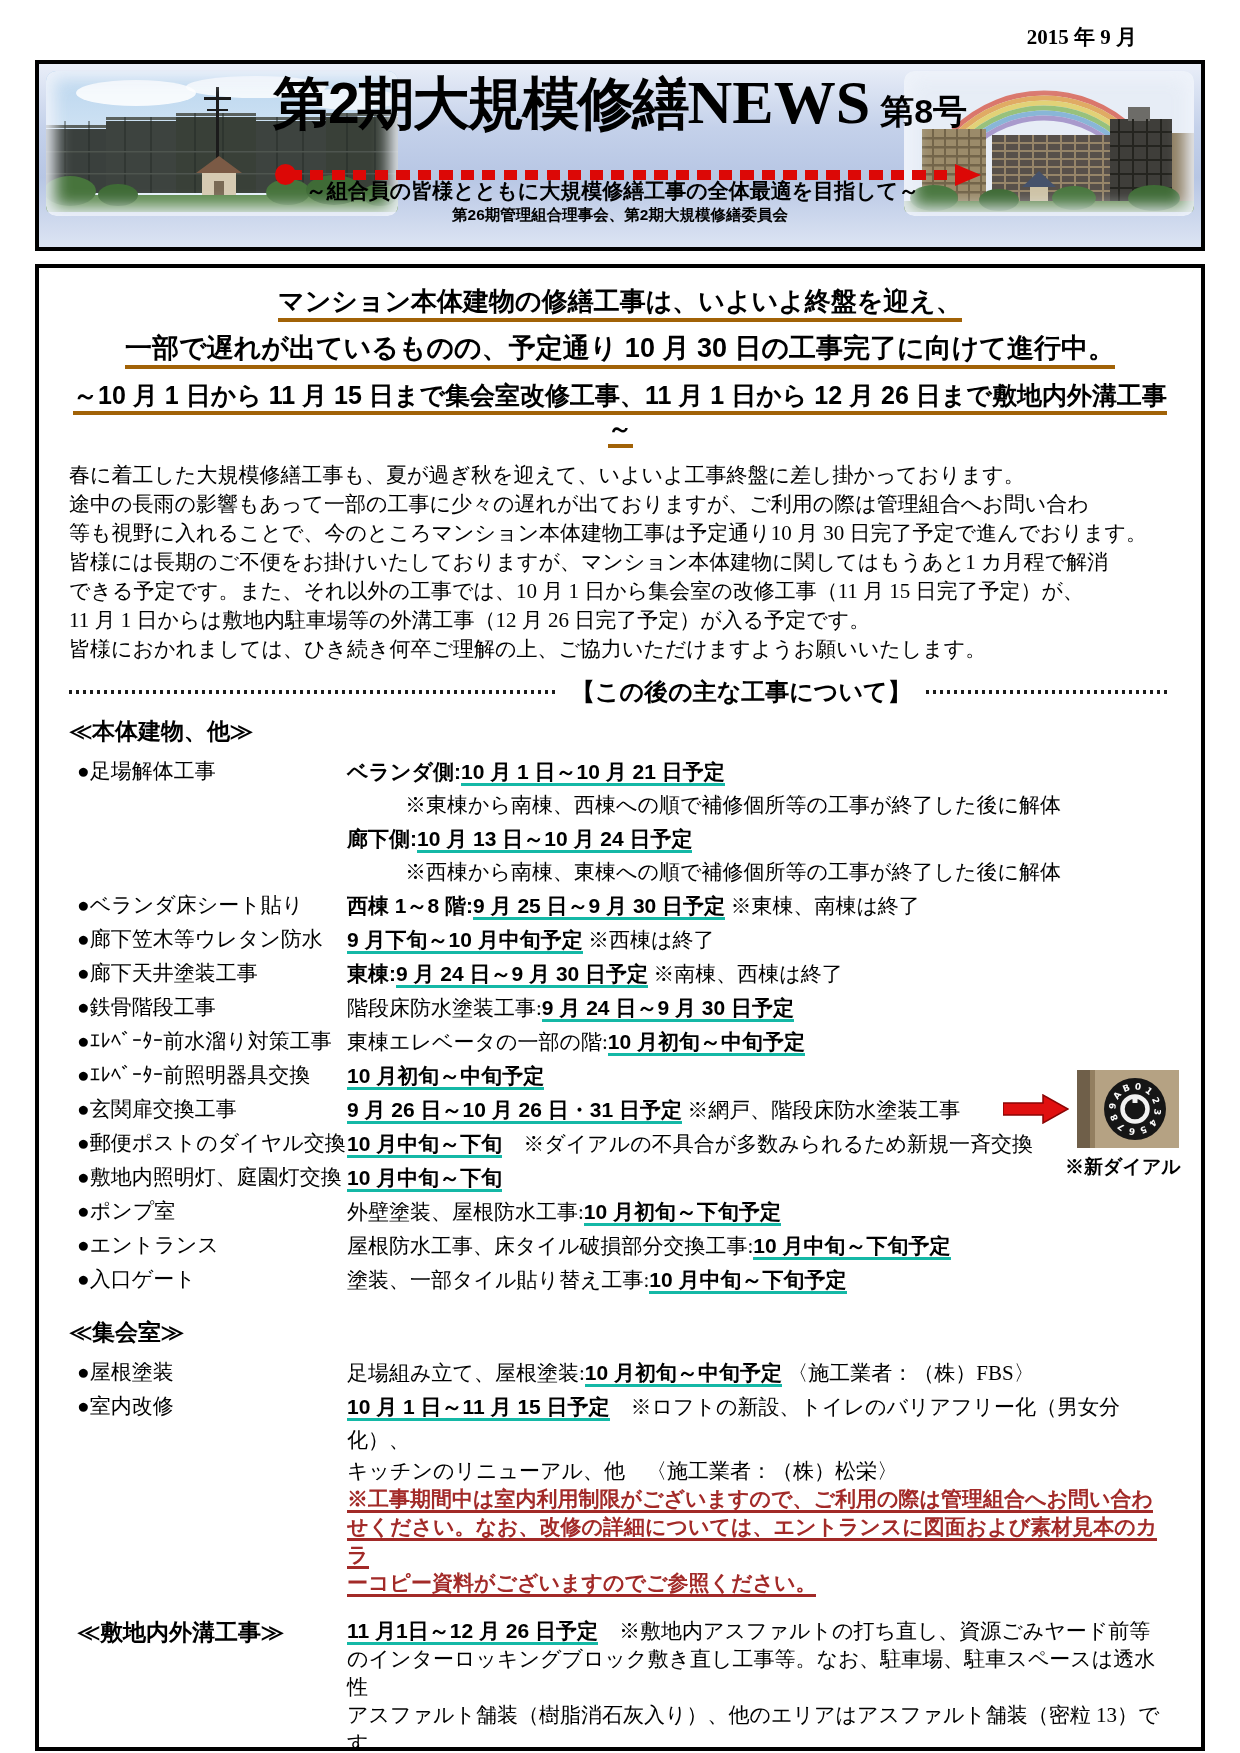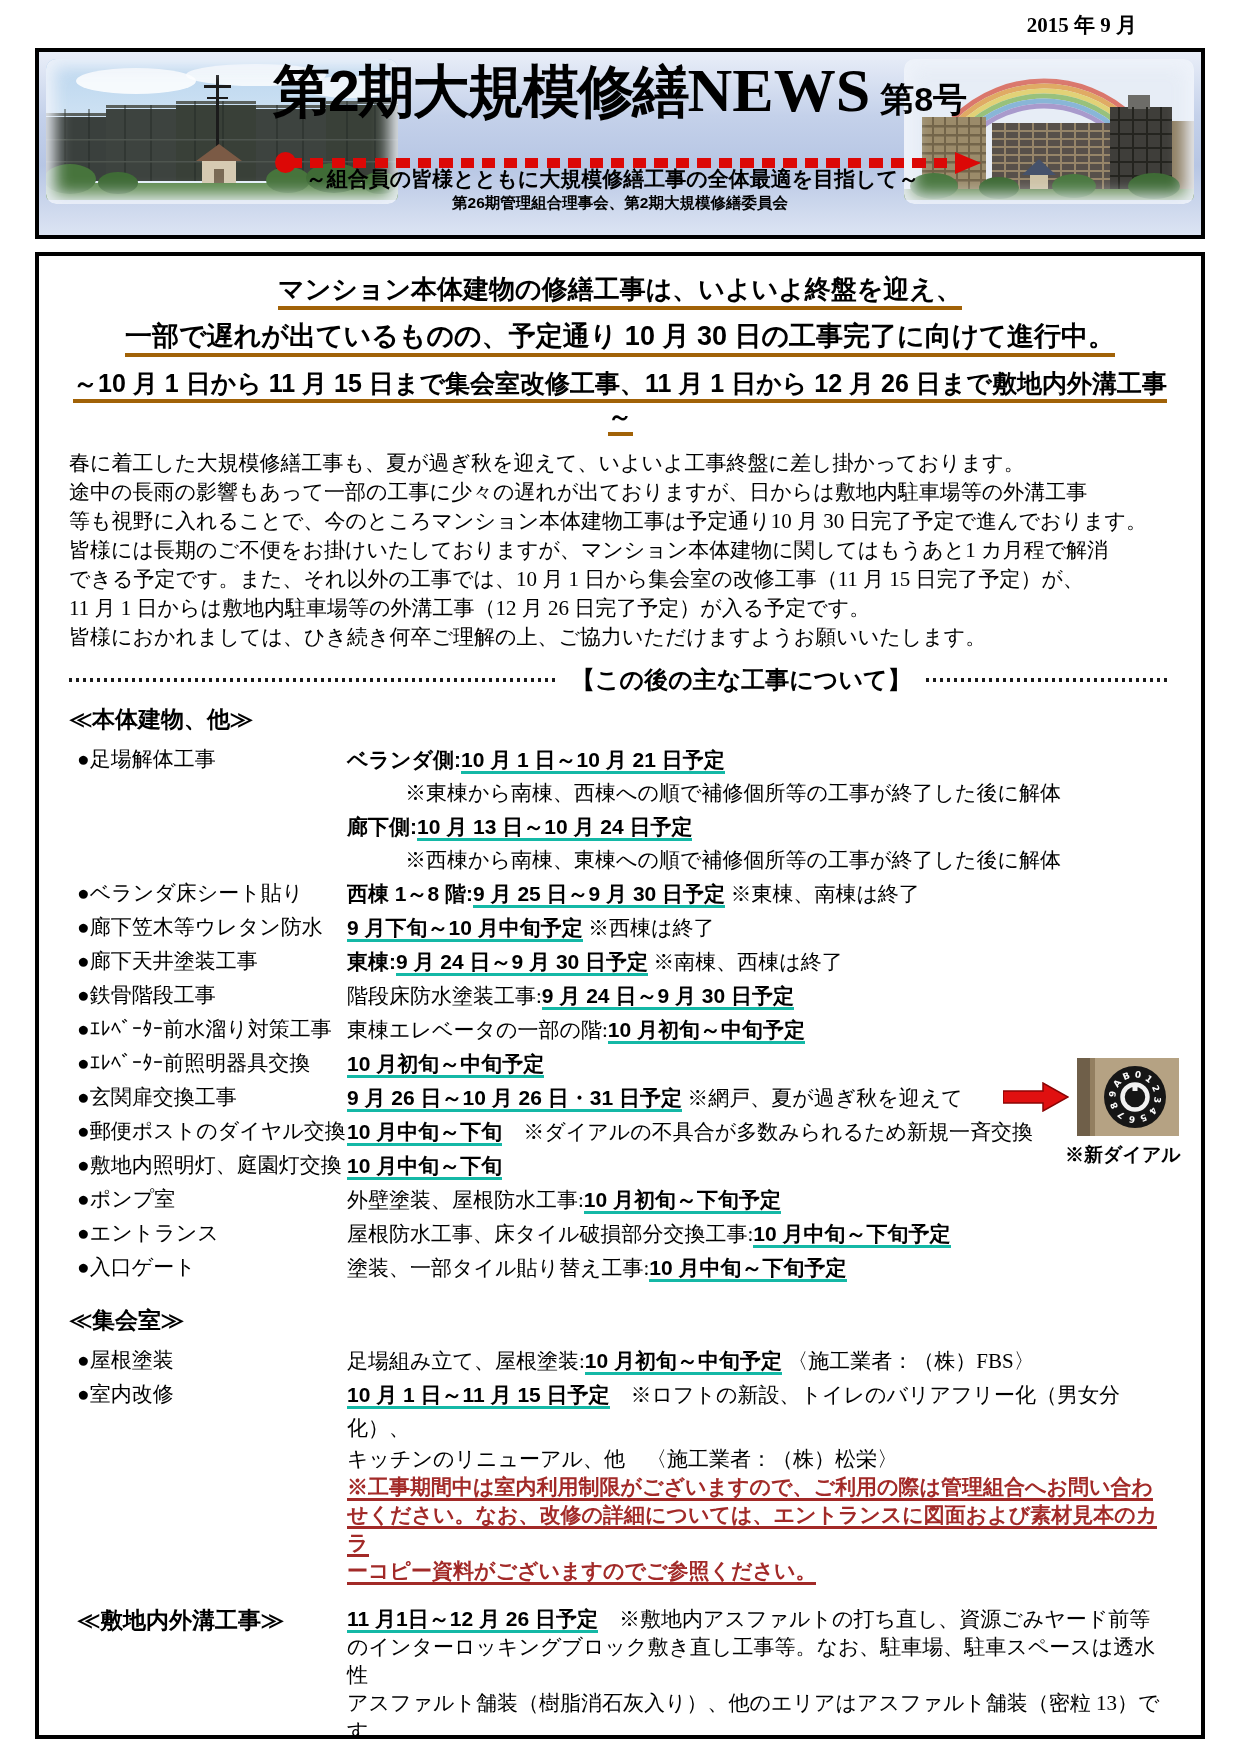--- a/index.html
+++ b/index.html
@@ -1,18 +1,18 @@
 <!DOCTYPE html>
 <html><head>
 <meta charset="utf-8">
 <style>
   html,body{margin:0;padding:0;}
   body{width:1240px;height:1753px;background:#fff;overflow:hidden;color:#000;
        font-family:"Liberation Sans",sans-serif;}
-  .date-line{padding:12px 103px 0 0;text-align:right;
+  .date-line{padding:24px 103px 0 0;text-align:right;
        font-family:"Liberation Serif",serif;font-weight:700;font-size:21px;line-height:26px;}
   
   .header-box{position:relative;margin:10px 35px 0;height:191px;border:4px solid #000;
        box-sizing:border-box;overflow:hidden;
        background:linear-gradient(180deg,#e9eef8 0%,#c4d1ea 35%,#b7c6e4 62%,#dce4f3 100%);}
   .photo-frame{position:absolute;top:7px;border-radius:10px;overflow:hidden;z-index:0;}
   .photo-frame::after{content:"";position:absolute;inset:0;border-radius:10px;
        box-shadow:inset 0 0 16px 9px rgba(238,242,250,.95);}
   .photo-left{left:7px;}
   .photo-right{right:7px;}
@@ -205,21 +205,21 @@
     <div class="header-org" data-name="header-organization">第26期管理組合理事会、第2期大規模修繕委員会</div>
   </div>
 
   <div class="main-box" data-name="main-content">
     <div class="headline h1c" data-name="headline-1"><span class="ul">マンション本体建物の修繕工事は、いよいよ終盤を迎え、</span></div>
     <div class="headline h2c" data-name="headline-2"><span class="ul">一部で遅れが出ているものの、予定通り 10 月 30 日の工事完了に向けて進行中。</span></div>
     <div class="headline h3c" data-name="headline-3"><span class="ul">～10 月 1 日から 11 月 15 日まで集会室改修工事、11 月 1 日から 12 月 26 日まで敷地内外溝工事～</span></div>
 
     <div class="intro" data-name="intro-paragraph">
         <div class="intro-line" data-name="intro-line">春に着工した大規模修繕工事も、夏が過ぎ秋を迎えて、いよいよ工事終盤に差し掛かっております。</div>
-        <div class="intro-line" data-name="intro-line">途中の長雨の影響もあって一部の工事に少々の遅れが出ておりますが、日からは敷地内駐車場等の外溝工事</div>
+        <div class="intro-line" data-name="intro-line">途中の長雨の影響もあって一部の工事に少々の遅れが出ておりますが、ご利用の際は管理組合へお問い合わ</div>
         <div class="intro-line" data-name="intro-line">等も視野に入れることで、今のところマンション本体建物工事は予定通り10 月 30 日完了予定で進んでおります。</div>
         <div class="intro-line" data-name="intro-line">皆様には長期のご不便をお掛けいたしておりますが、マンション本体建物に関してはもうあと1 カ月程で解消</div>
         <div class="intro-line" data-name="intro-line">できる予定です。また、それ以外の工事では、10 月 1 日から集会室の改修工事（11 月 15 日完了予定）が、</div>
         <div class="intro-line" data-name="intro-line">11 月 1 日からは敷地内駐車場等の外溝工事（12 月 26 日完了予定）が入る予定です。</div>
         <div class="intro-line" data-name="intro-line">皆様におかれましては、ひき続き何卒ご理解の上、ご協力いただけますようお願いいたします。</div>
       </div>
 
     <div class="divider-row" data-name="section-divider">
       <div class="dots left" data-name="dotted-line-left"></div>
       <div class="div-title" data-name="section-title">【この後の主な工事について】</div>
@@ -269,21 +269,21 @@
         </div>
         <div class="work-row" data-name="work-row">
           <div class="work-label" data-name="work-row-label"><span class="bullet" data-name="bullet-icon">●</span>ｴﾚﾍﾞｰﾀｰ前照明器具交換</div>
           <div class="work-content" data-name="work-row-content">
             <div class="work-line" data-name="work-line"><span class="s-bu" data-name="work-text-segment">10 月初旬～中旬予定</span></div>
           </div>
         </div>
         <div class="work-row" data-name="work-row">
           <div class="work-label" data-name="work-row-label"><span class="bullet" data-name="bullet-icon">●</span>玄関扉交換工事</div>
           <div class="work-content" data-name="work-row-content">
-            <div class="work-line" data-name="work-line"><span class="s-bu" data-name="work-text-segment">9 月 26 日～10 月 26 日・31 日予定</span><span class="s-n" data-name="work-text-segment"> ※網戸、夏が過ぎ秋を迎えて</span></div>
+            <div class="work-line" data-name="work-line"><span class="s-bu" data-name="work-text-segment">9 月 26 日～10 月 26 日・31 日予定</span><span class="s-n" data-name="work-text-segment"> ※網戸、階段床防水塗装工事</span></div>
           </div>
         </div>
         <div class="work-row" data-name="work-row">
           <div class="work-label" data-name="work-row-label"><span class="bullet" data-name="bullet-icon">●</span>郵便ポストのダイヤル交換</div>
           <div class="work-content" data-name="work-row-content">
             <div class="work-line" data-name="work-line"><span class="s-bu" data-name="work-text-segment">10 月中旬～下旬</span><span class="s-n" data-name="work-text-segment">　※ダイアルの不具合が多数みられるため新規一斉交換</span></div>
           </div>
         </div>
         <div class="work-row" data-name="work-row">
           <div class="work-label" data-name="work-row-label"><span class="bullet" data-name="bullet-icon">●</span>敷地内照明灯、庭園灯交換</div>

